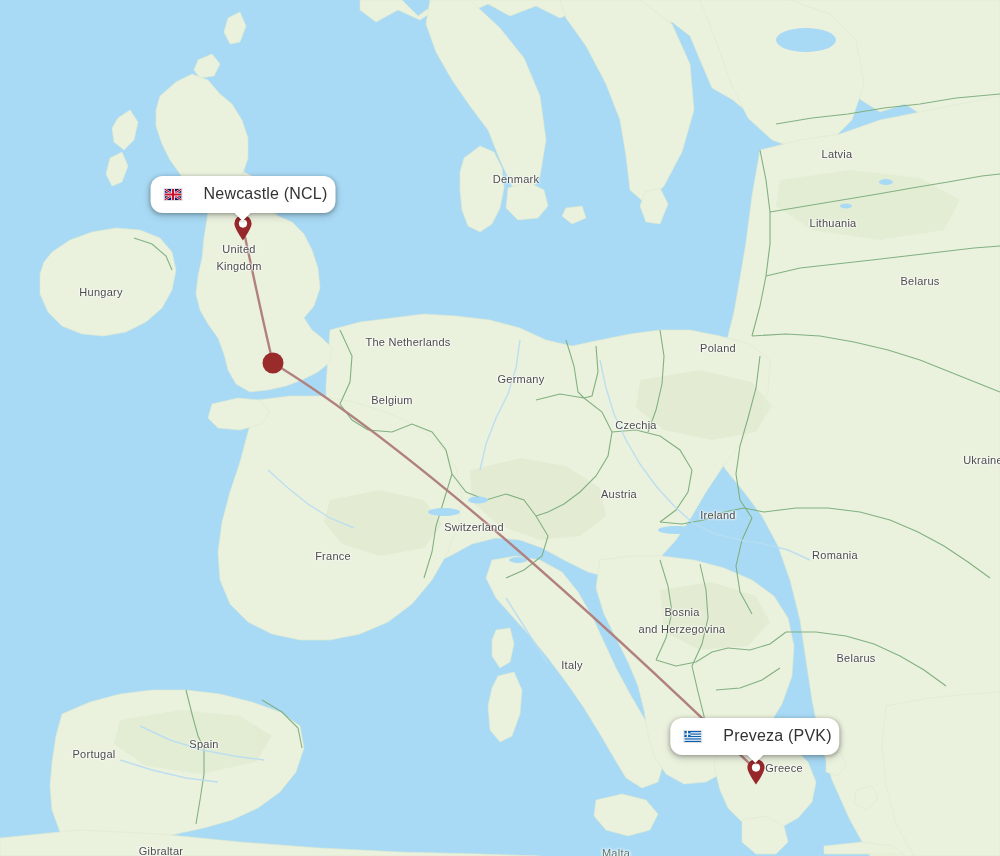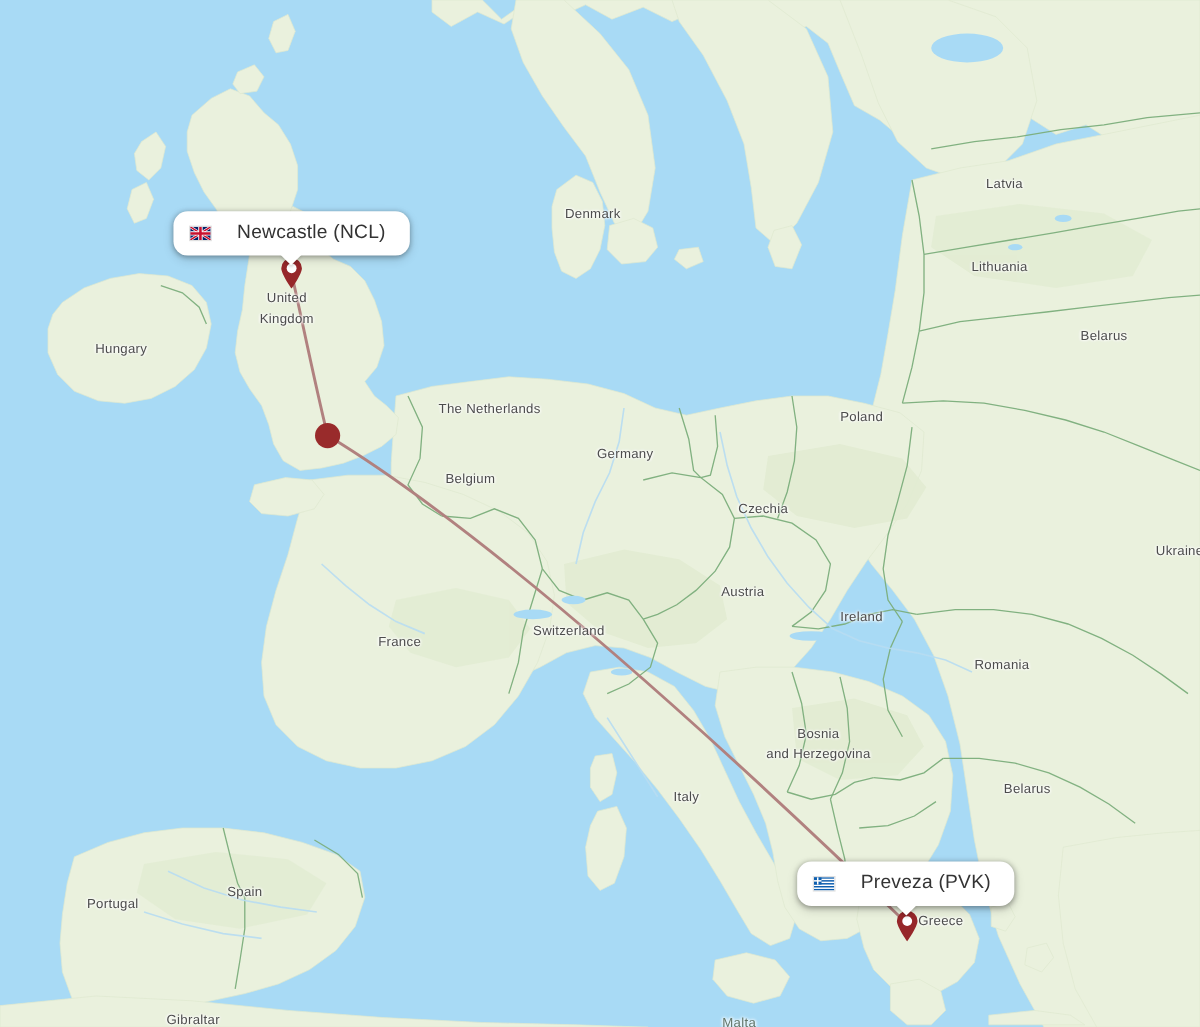--- a/index.html
+++ b/index.html
@@ -48,21 +48,21 @@
     position:absolute;
     width:20px;height:26px;
     transform:translate(-50%,-100%);
   }
 
   
   .callout{
     position:absolute;
     background:#ffffff;
     border-radius:12px;
-    padding:9px 20px 10px 13px;
+    padding:9px 8px 10px 13px;
     box-shadow:0 1px 4px rgba(0,0,0,.30), 0 3px 9px rgba(0,0,0,.16);
     display:flex;
     align-items:center;
     gap:21px;
     white-space:nowrap;
     transform:translate(-50%,-100%);
   }
   .callout .callout-text{
     font-size:16px;
     color:#333333;
@@ -262,30 +262,30 @@
         <path class="route-line" d="M243,228 C252,268 262,318 273,363"></path>
         <path class="route-line" d="M273,363 C400,440 580,600 752,766"></path>
         <circle class="waypoint-dot" cx="273" cy="363" r="10.5"></circle>
       </g>
     </g>
   </svg>
 
   <div class="country-label" style="left:101px;top:292px">Hungary</div>
   <div class="country-label" style="left:239px;top:258px">United
 Kingdom</div>
-  <div class="country-label" style="left:494px;top:179px">Denmark</div>
+  <div class="country-label" style="left:516px;top:179px">Denmark</div>
   <div class="country-label" style="left:408px;top:342px">The Netherlands</div>
   <div class="country-label" style="left:392px;top:400px">Belgium</div>
   <div class="country-label" style="left:521px;top:379px">Germany</div>
   <div class="country-label" style="left:718px;top:348px">Poland</div>
   <div class="country-label" style="left:636px;top:425px">Czechia</div>
   <div class="country-label" style="left:619px;top:494px">Austria</div>
   <div class="country-label" style="left:718px;top:515px">Ireland</div>
   <div class="country-label" style="left:474px;top:527px">Switzerland</div>
-  <div class="country-label" style="left:333px;top:536px">France</div>
+  <div class="country-label" style="left:333px;top:556px">France</div>
   <div class="country-label" style="left:572px;top:665px">Italy</div>
   <div class="country-label" style="left:204px;top:744px">Spain</div>
   <div class="country-label" style="left:94px;top:754px">Portugal</div>
   <div class="country-label" style="left:161px;top:851px">Gibraltar</div>
   <div class="country-label" style="left:682px;top:621px">Bosnia
 and Herzegovina</div>
   <div class="country-label" style="left:835px;top:555px">Romania</div>
   <div class="country-label" style="left:856px;top:658px">Belarus</div>
   <div class="country-label" style="left:784px;top:768px">Greece</div>
   <div class="country-label" style="left:837px;top:154px">Latvia</div>

